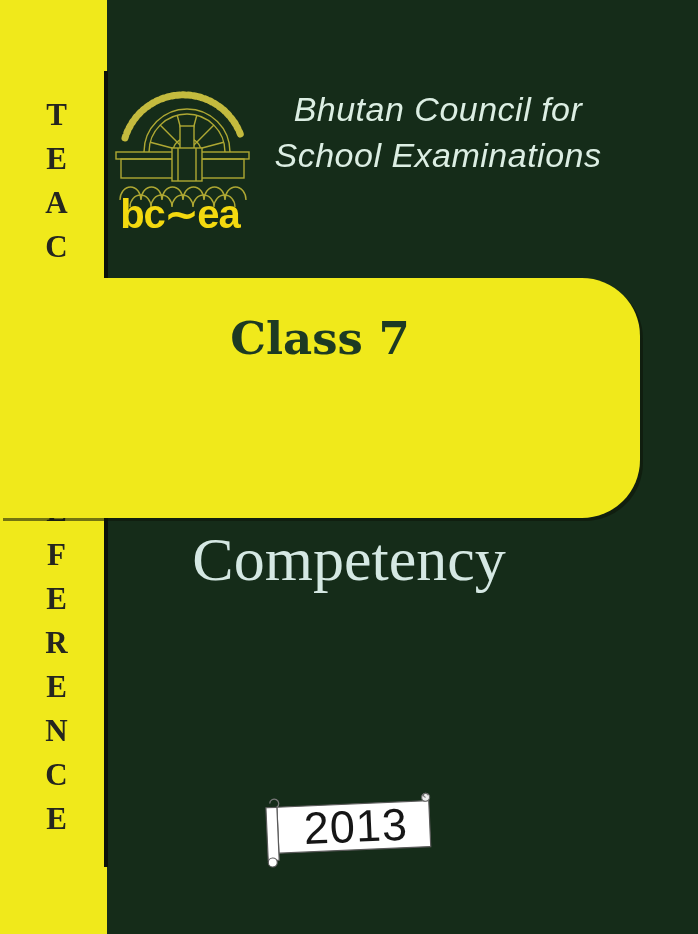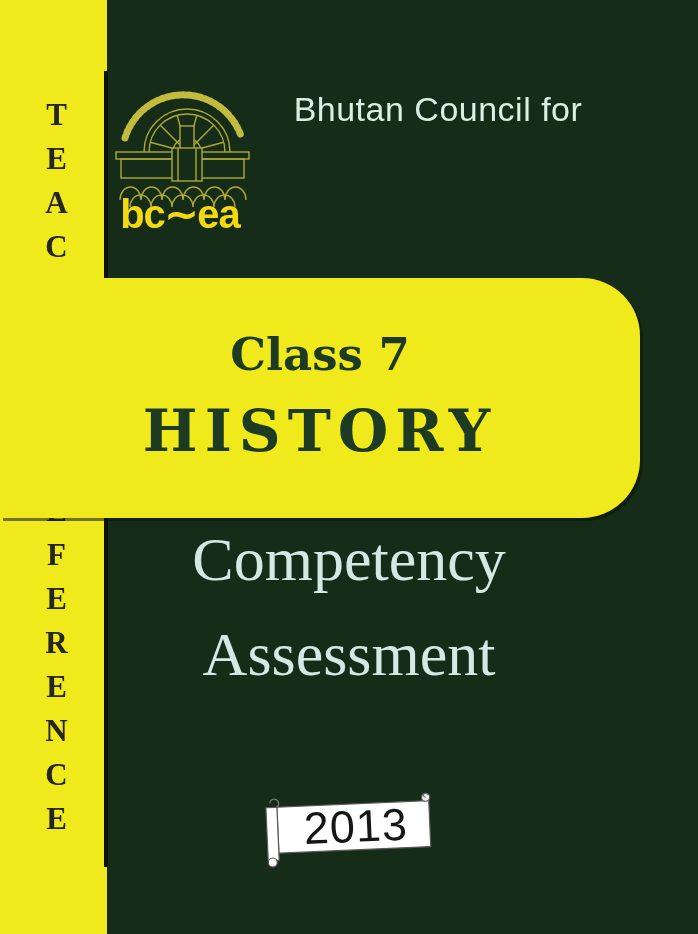--- a/index.html
+++ b/index.html
@@ -23,31 +23,31 @@
   
   .edge-line{
     position:absolute;left:104px;top:71px;width:4px;height:796px;
     background:#0b110b;z-index:1;
   }
   
   .logo{position:absolute;left:112px;top:74px;z-index:2;}
   .org-name{
     position:absolute;left:262px;top:86px;width:352px;
     text-align:center;font-size:34px;line-height:46px;
-    color:#dceee3;z-index:2;letter-spacing:0.5px;
+    color:#dceee3;z-index:2;letter-spacing:0.5px;font-style:italic;
   }
   
   .title-box{
     position:absolute;left:0;top:278px;width:640px;height:240px;
     background:#f0e91b;border-radius:0 58px 58px 0;
     box-shadow:3px 3px 0 0 rgba(12,20,8,0.55);
     z-index:2;text-align:center;color:#1d3a23;
   }
   .class-label{
-    margin-top:52px;
+    margin-top:36px;
     font-family:"DejaVu Serif","Liberation Serif",serif;
     font-weight:bold;font-size:45px;line-height:1.1;
   }
   .subject-title{
     margin-top:22px;
     font-family:"DejaVu Serif","Liberation Serif",serif;
     font-weight:bold;font-size:58px;line-height:1.0;
     letter-spacing:7px;
   }
   
@@ -109,30 +109,29 @@
       <path d="M66,74 V107 M84,74 V107"></path>
 
       <path d="M8,126 a10.5,13 0 0 1 21,0 a10.5,13 0 0 1 21,0 a10.5,13 0 0 1 21,0 a10.5,13 0 0 1 21,0 a10.5,13 0 0 1 21,0 a10.5,13 0 0 1 21,0"></path>
       <path d="M18,133 a10.5,12 0 0 1 21,0 a10.5,12 0 0 1 21,0 a10.5,12 0 0 1 21,0 a10.5,12 0 0 1 21,0 a10.5,12 0 0 1 21,0"></path>
     </g>
     <text x="68" y="154" text-anchor="middle" font-size="40" font-weight="bold" fill="#f3d90f" letter-spacing="-1" stroke="none" style="font-family:'Liberation Sans',sans-serif">bc∼ea</text>
   </svg>
 
   <div class="org-name">
     <div>Bhutan Council for</div>
+    <div>School Examinations</div>
   </div>
 
   <div class="title-box">
     <div class="class-label">Class 7</div>
-    <div class="subject-title">HISTORY</div>
   </div>
 
   <div class="subtitle">
     <div>Competency</div>
-    <div>Assessment</div>
   </div>
 
   <svg class="year-banner" width="196" height="80" viewBox="0 0 196 80">
     <g transform="rotate(-2.5 98 40)">
 
       <rect x="24" y="13" width="152" height="46" fill="#ffffff" stroke="#5a5a5a" stroke-width="1.2"></rect>
 
       <rect x="13" y="13" width="11" height="53" fill="#ffffff" stroke="#5a5a5a" stroke-width="1.2"></rect>
       <circle cx="17.5" cy="68" r="4.5" fill="#ffffff" stroke="#5a5a5a" stroke-width="1.2"></circle>
 

